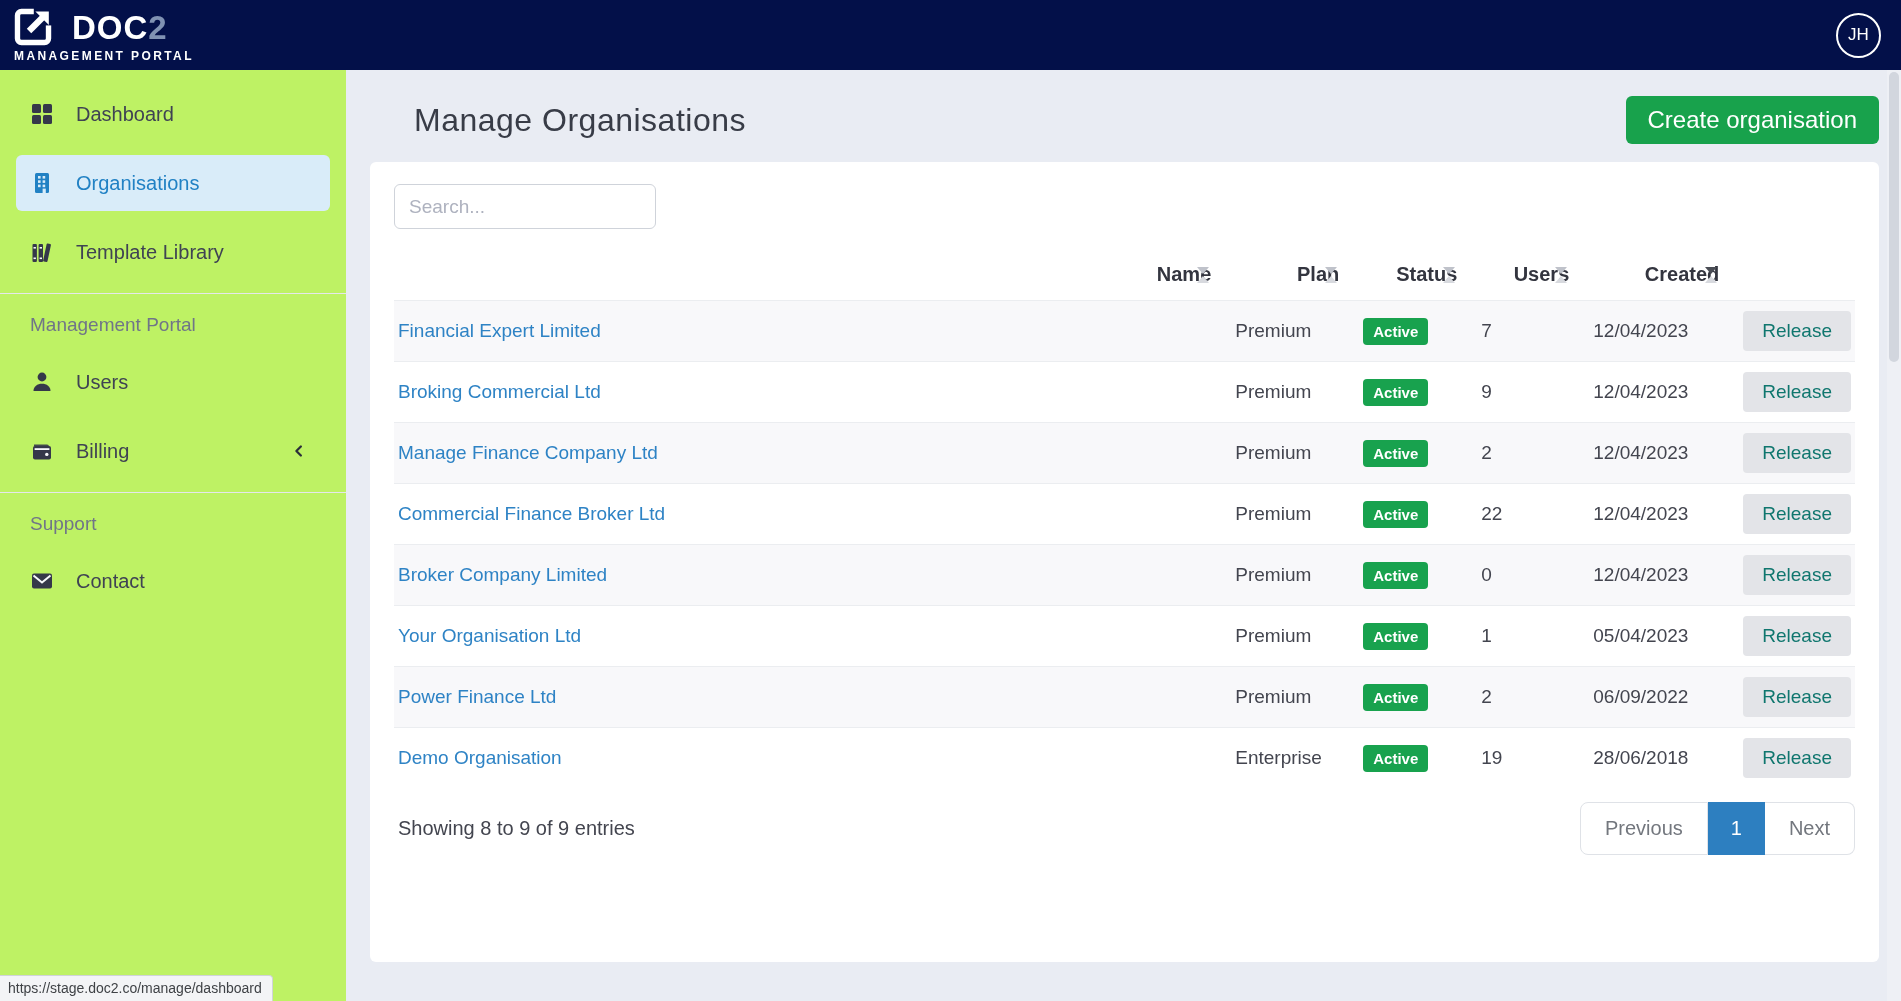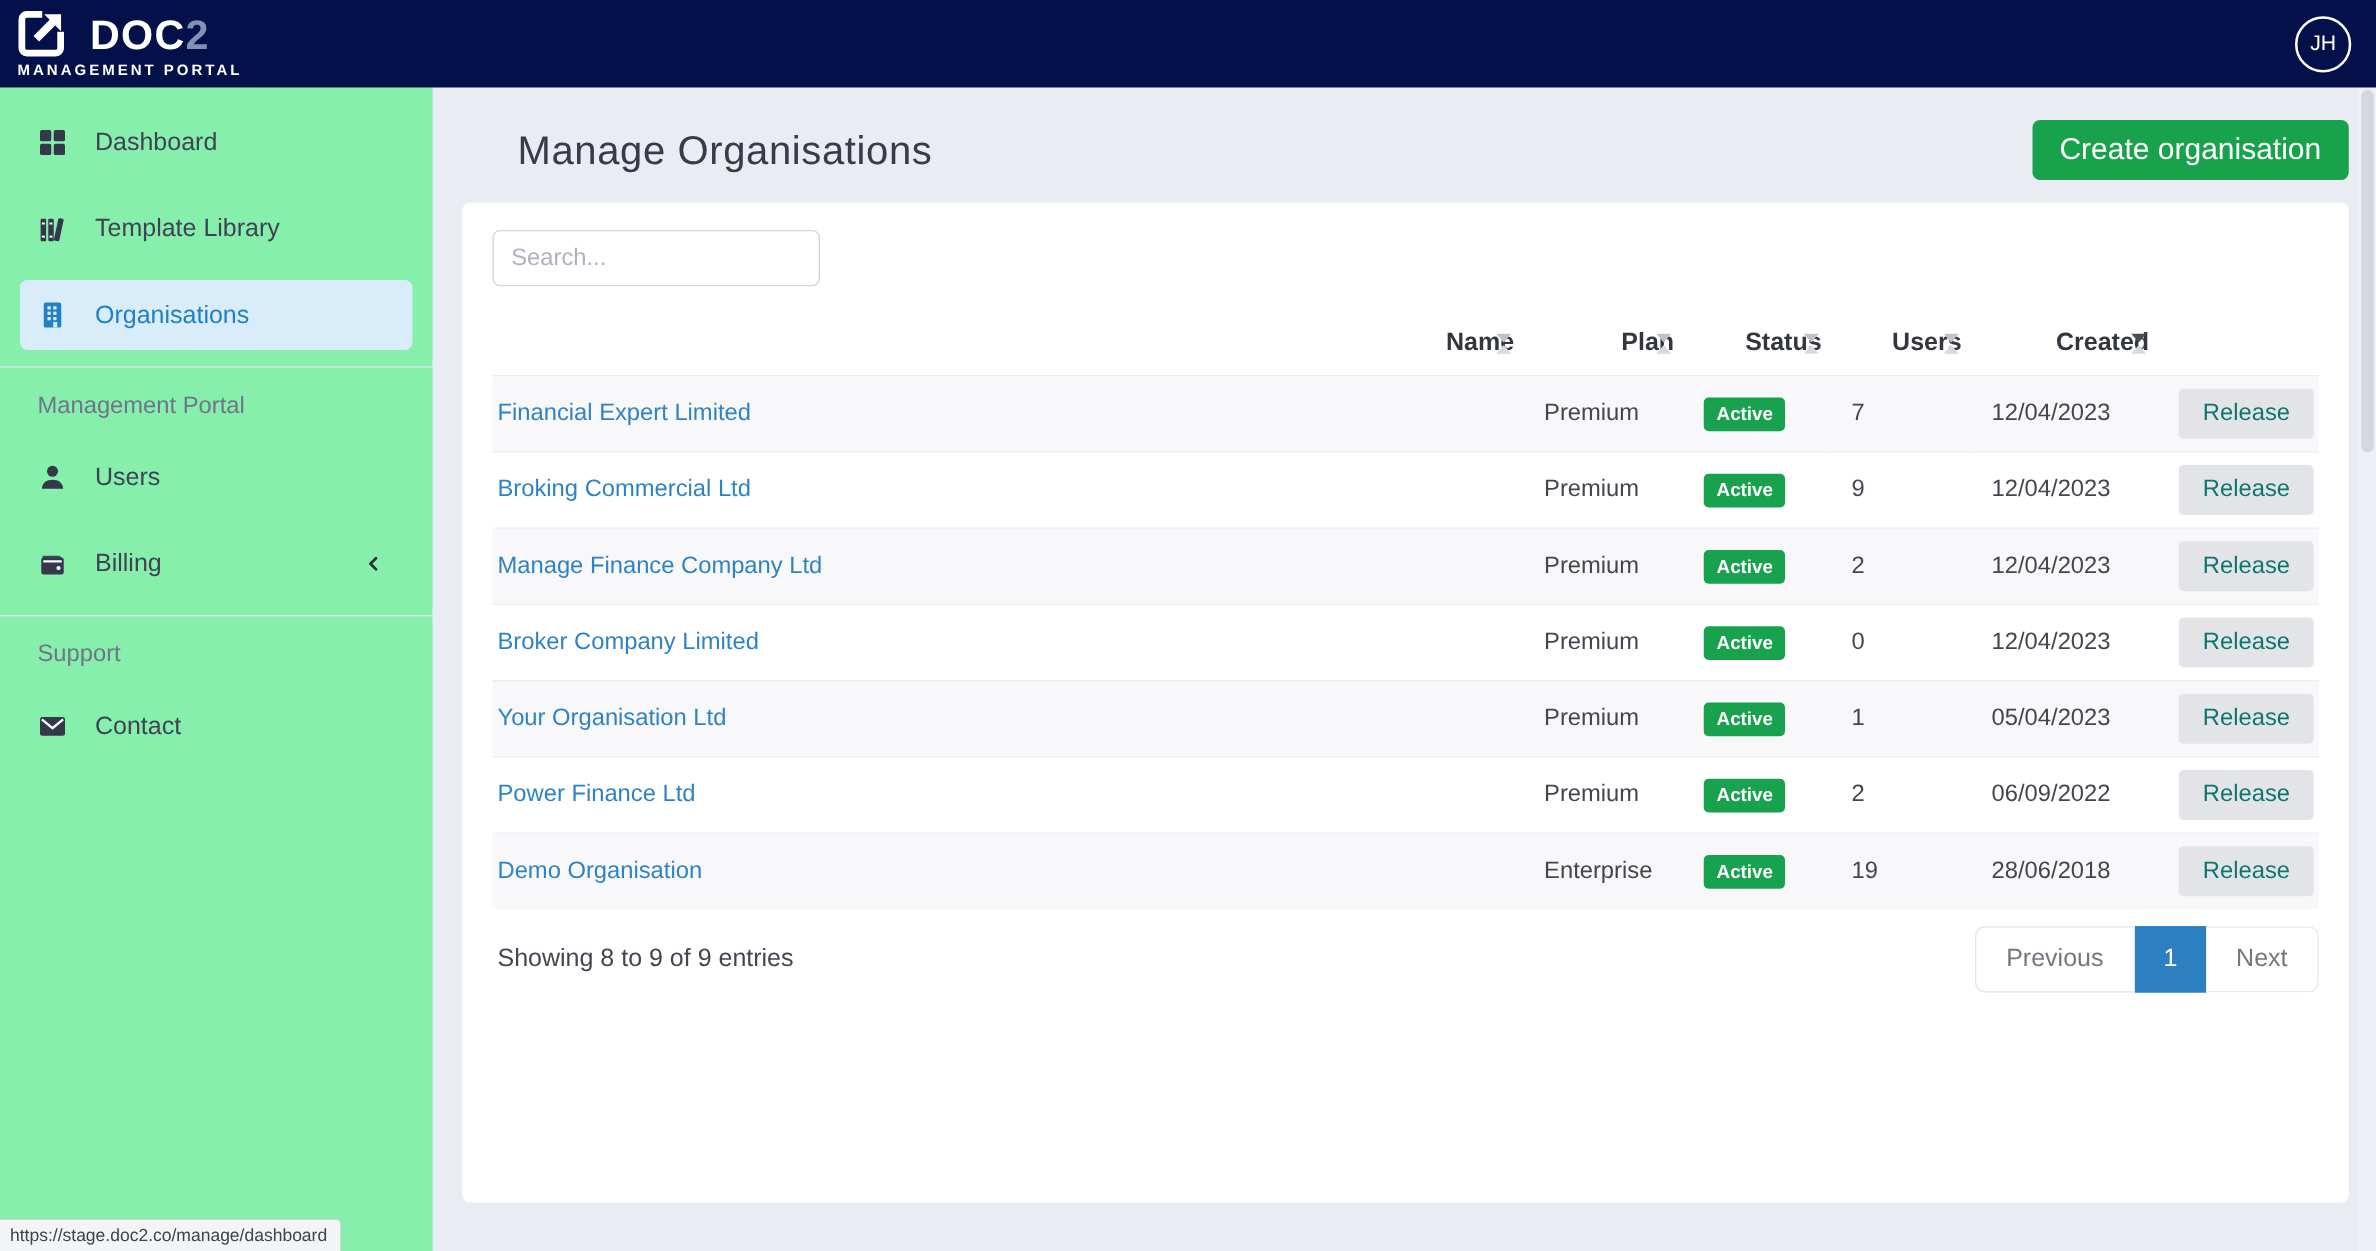--- a/index.html
+++ b/index.html
@@ -15,21 +15,21 @@
   .logo-word { font-size:33px; font-weight:800; color:#ffffff; letter-spacing:1px; }
   .logo-word .two { color:#8092b3; }
   .logo-sub { color:#ffffff; font-size:12px; font-weight:700; letter-spacing:2.4px; margin-top:4px; }
   .avatar { width:45px; height:45px; border:2.5px solid #ffffff; border-radius:50%;
     color:#ffffff; font-size:17px; display:flex; align-items:center; justify-content:center; cursor:pointer; }
 
   
   .shell { display:flex; height:931px; }
 
   
-  .sidebar { width:346px; min-width:346px; background:#86efac; padding-top:16px; }
+  .sidebar { width:346px; min-width:346px; background:#bef264; padding-top:16px; }
   .nav-item { height:56px; margin:0 16px 13px 16px; border-radius:6px; display:flex;
     align-items:center; gap:22px; padding-left:14px; cursor:pointer; color:#3f4353; font-size:20px; }
   .nav-item .ic { width:24px; height:24px; color:#35384a; flex:0 0 24px; }
   .nav-item.active { background:#d9ecf9; color:#2181c4; }
   .nav-item.active .ic { color:#2181c4; }
   .nav-item .chev { margin-left:auto; margin-right:22px; width:18px; height:18px; color:#2b2e3a; }
   .sb-divider { border-top:1px solid #e5e7ec; margin:10px 0 0 0; }
   .sb-label { color:#707588; font-size:19px; padding:20px 0 18px 30px; }
 
   
@@ -117,51 +117,51 @@
     <div class="nav-item">
       <svg class="ic" viewBox="0 0 24 24" fill="currentColor">
         <rect x="2" y="2" width="9" height="9" rx="1.5"></rect>
           <rect x="13" y="2" width="9" height="9" rx="1.5"></rect>
         <rect x="2" y="13" width="9" height="9" rx="1.5"></rect>
           <rect x="13" y="13" width="9" height="9" rx="1.5"></rect>
       </svg>
       <span>Dashboard</span>
     </div>
 
-    <div class="nav-item">
-      <svg class="ic" viewBox="0 0 24 24" fill="currentColor">
-        <rect x="2.5" y="4" width="4.4" height="18" rx="1"></rect>
-        <rect x="8.6" y="4" width="4.4" height="18" rx="1"></rect>
-        <rect x="14.8" y="3.6" width="4.4" height="18.4" rx="1" transform="rotate(12 17 13)"></rect>
-        <g fill="#f8f9fc">
-            <rect x="3.5" y="7" width="2.4" height="1.6"></rect>
-            <rect x="9.6" y="7" width="2.4" height="1.6"></rect>
-        <rect x="3.5" y="17.5" width="2.4" height="1.6"></rect>
-            <rect x="9.6" y="17.5" width="2.4" height="1.6"></rect>
-          </g>
-      </svg>
-      <span>Template Library</span>
-    </div>
-
     <div class="nav-item active">
       <svg class="ic" viewBox="0 0 24 24" fill="currentColor">
         <rect x="5" y="2" width="14" height="20" rx="1.5"></rect>
         <g fill="#d9ecf9">
           <rect x="8" y="5" width="2.6" height="2.6"></rect>
             <rect x="12.6" y="5" width="2.6" height="2.6"></rect>
           <rect x="8" y="9.3" width="2.6" height="2.6"></rect>
             <rect x="12.6" y="9.3" width="2.6" height="2.6"></rect>
           <rect x="8" y="13.6" width="2.6" height="2.6"></rect>
             <rect x="12.6" y="13.6" width="2.6" height="2.6"></rect>
           <rect x="12.6" y="17.6" width="3.2" height="4.4"></rect>
         </g>
       </svg>
       <span>Organisations</span>
     </div>
 
+    <div class="nav-item">
+      <svg class="ic" viewBox="0 0 24 24" fill="currentColor">
+        <rect x="2.5" y="4" width="4.4" height="18" rx="1"></rect>
+        <rect x="8.6" y="4" width="4.4" height="18" rx="1"></rect>
+        <rect x="14.8" y="3.6" width="4.4" height="18.4" rx="1" transform="rotate(12 17 13)"></rect>
+        <g fill="#f8f9fc">
+            <rect x="3.5" y="7" width="2.4" height="1.6"></rect>
+            <rect x="9.6" y="7" width="2.4" height="1.6"></rect>
+        <rect x="3.5" y="17.5" width="2.4" height="1.6"></rect>
+            <rect x="9.6" y="17.5" width="2.4" height="1.6"></rect>
+          </g>
+      </svg>
+      <span>Template Library</span>
+    </div>
+
     <div class="sb-divider"></div>
     <div class="sb-label">Management Portal</div>
 
     <div class="nav-item">
       <svg class="ic" viewBox="0 0 24 24" fill="currentColor">
         <circle cx="12" cy="7" r="4.4"></circle>
         <path d="M3.5 21c0-4.6 3.8-7.2 8.5-7.2s8.5 2.6 8.5 7.2z"></path>
       </svg>
       <span>Users</span>
     </div>
@@ -262,20 +262,28 @@
 
   <tr>
     <td class="cell-name"><a>Manage Finance Company Ltd</a></td>
     <td class="cell-plan">Premium</td>
     <td class="cell-status"><span class="badge">Active</span></td>
     <td class="cell-users">2</td>
     <td class="cell-created">12/04/2023</td>
     <td class="cell-action"><button class="btn-release">Release</button></td>
   </tr>
 
+  <tr>
+    <td class="cell-name"><a>Commercial Finance Broker Ltd</a></td>
+    <td class="cell-plan">Premium</td>
+    <td class="cell-status"><span class="badge">Active</span></td>
+    <td class="cell-users">22</td>
+    <td class="cell-created">12/04/2023</td>
+    <td class="cell-action"><button class="btn-release">Release</button></td>
+  </tr>
 
   <tr>
     <td class="cell-name"><a>Broker Company Limited</a></td>
     <td class="cell-plan">Premium</td>
     <td class="cell-status"><span class="badge">Active</span></td>
     <td class="cell-users">0</td>
     <td class="cell-created">12/04/2023</td>
     <td class="cell-action"><button class="btn-release">Release</button></td>
   </tr>
 

